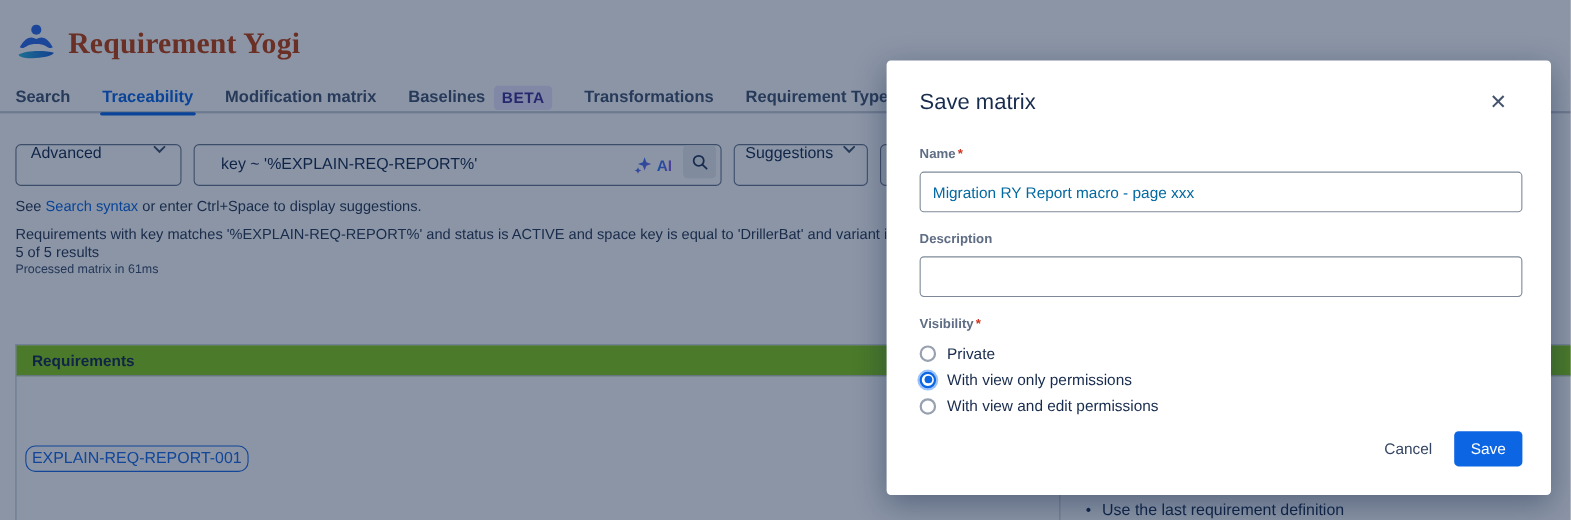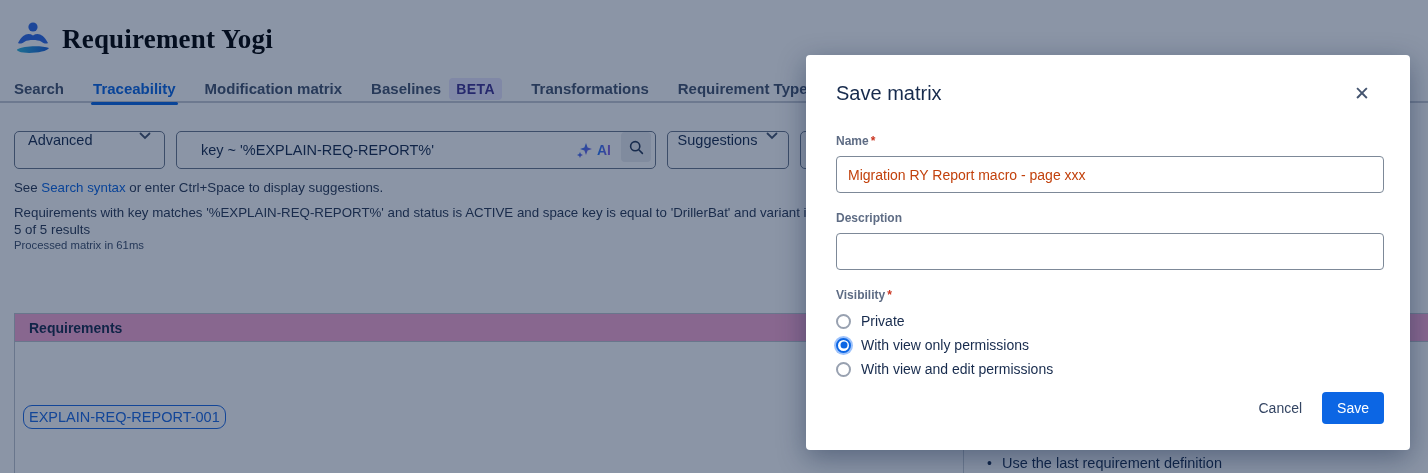--- a/index.html
+++ b/index.html
@@ -9,21 +9,21 @@
     overflow: hidden;
     background: #fff;
     font-family: "Liberation Sans", sans-serif;
     color: #172B4D;
   }
 
   
   .page { position:absolute; inset:0; z-index:0; }
 
   .logo { position:absolute; left:14px; top:21px; display:flex; align-items:center; gap:10px; }
-  .logo-text { font-family:"Liberation Serif", serif; font-size:27px; font-weight:600; color:#000000; letter-spacing:.2px; }
+  .logo-text { font-family:"Liberation Serif", serif; font-size:27px; font-weight:600; color:#c2410c; letter-spacing:.2px; }
 
   .nav { position:absolute; left:0; top:76px; width:100%; height:27px; border-bottom:2px solid #C6CBD4; }
   .nav-inner { display:flex; gap:29px; padding-left:14px; align-items:center; height:100%; }
   .nav-tab { position:relative; font-size:15px; font-weight:600; color:#44546F; white-space:nowrap; display:flex; align-items:center; gap:8px; cursor:pointer; }
   .nav-tab.active { color:#0B66E4; }
   .nav-tab.active::after { content:""; position:absolute; left:-2px; right:-2px; bottom:-8px; height:3px; background:#0B66E4; border-radius:2px; }
   .beta-badge { font-size:14px; font-weight:700; letter-spacing:.5px; color:#403294; background:#EAE6FF; border-radius:4px; padding:3px 7px; }
 
   .toolbar { position:absolute; left:14px; top:131px; display:flex; gap:11px; height:38px; }
   .ctl { border:1.5px solid #6B778C; border-radius:5px; background:#fff; display:flex; font-size:14.5px; color:#172B4D; }
@@ -36,37 +36,37 @@
   .suggestions { width:122px; justify-content:center; gap:9px; cursor:pointer; }
   .partial-btn { width:60px; }
 
   .hint { position:absolute; left:14px; top:180px; font-size:13.3px; color:#2B3A55; }
   .hint a { color:#0C66E4; text-decoration:none; cursor:pointer; }
   .summary { position:absolute; left:14px; top:205px; font-size:13.3px; color:#2B3A55; white-space:nowrap; }
   .results { position:absolute; left:14px; top:222px; font-size:13.3px; color:#2B3A55; }
   .processed { position:absolute; left:14px; top:239px; font-size:11.3px; color:#3E4F6C; }
 
   .table { position:absolute; left:14px; top:313px; right:0; bottom:0; border-top:1px solid #BFC5CF; border-left:1px solid #BFC5CF; background:#fff; }
-  .table-header { height:28px; border-bottom:1px solid #BFC5CF; background:#f9a8d4; display:flex; align-items:center; padding-left:14px; font-size:14px; font-weight:700; color:#172B4D; }
+  .table-header { height:28px; border-bottom:1px solid #BFC5CF; background:#84cc16; display:flex; align-items:center; padding-left:14px; font-size:14px; font-weight:700; color:#172B4D; }
   .col-divider { position:absolute; left:948px; top:0; bottom:0; width:1px; background:#C9CED6; }
   .req-chip { position:absolute; left:8px; top:91px; border:1.5px solid #1D6AE5; color:#1D6AE5; border-radius:9px; padding:3px 5px; font-size:14.5px; white-space:nowrap; cursor:pointer; background:#fff; }
   .bullet-item { position:absolute; left:972px; top:141px; font-size:14.5px; color:#172B4D; display:flex; gap:10px; align-items:baseline; white-space:nowrap; }
   .bullet-dot { font-size:14px; }
 
   
   .overlay { position:absolute; inset:0; background:rgba(9,30,66,0.47); z-index:10; }
 
   .modal { position:absolute; left:806px; top:55px; width:604px; height:395px; background:#fff; border-radius:4px; box-shadow:0 8px 28px rgba(9,30,66,.4); z-index:20; padding:27px 26px 24px 30px; }
   .modal-header { display:flex; justify-content:space-between; align-items:flex-start; }
   .modal-title { font-size:20px; font-weight:500; color:#172B4D; }
   .close-btn { border:none; background:none; font-size:19px; line-height:1; color:#44546F; cursor:pointer; margin-right:14px; margin-top:2px; font-family:inherit; }
 
   .field-label { font-size:12px; font-weight:600; color:#5E6C84; }
   .req-star { color:#CA3521; margin-left:2px; }
-  .text-input { width:548px; height:37px; border:1px solid #7D8998; border-radius:4px; font-size:14px; color:#c2410c; padding:0 11px; font-family:inherit; outline:none; display:block; background:#fff; }
+  .text-input { width:548px; height:37px; border:1px solid #7D8998; border-radius:4px; font-size:14px; color:#0369a1; padding:0 11px; font-family:inherit; outline:none; display:block; background:#fff; }
   .f-name { margin-top:26px; }
   .f-desc { margin-top:15px; }
   .f-vis  { margin-top:15px; }
   .field-label + .text-input { margin-top:7px; }
 
   .radio-row { display:flex; align-items:center; gap:10px; margin-top:8px; cursor:pointer; }
   .f-vis .radio-row:first-of-type { margin-top:10px; }
   .radio { width:15px; height:15px; border-radius:50%; border:2px solid #98A1B0; background:#fff; position:relative; flex:0 0 auto; }
   .radio.checked { border-color:#0C66E4; box-shadow:0 0 0 2px #9DC2FB; }
   .radio.checked::after { content:""; position:absolute; left:50%; top:50%; width:7px; height:7px; border-radius:50%; background:#0C66E4; transform:translate(-50%,-50%); }

